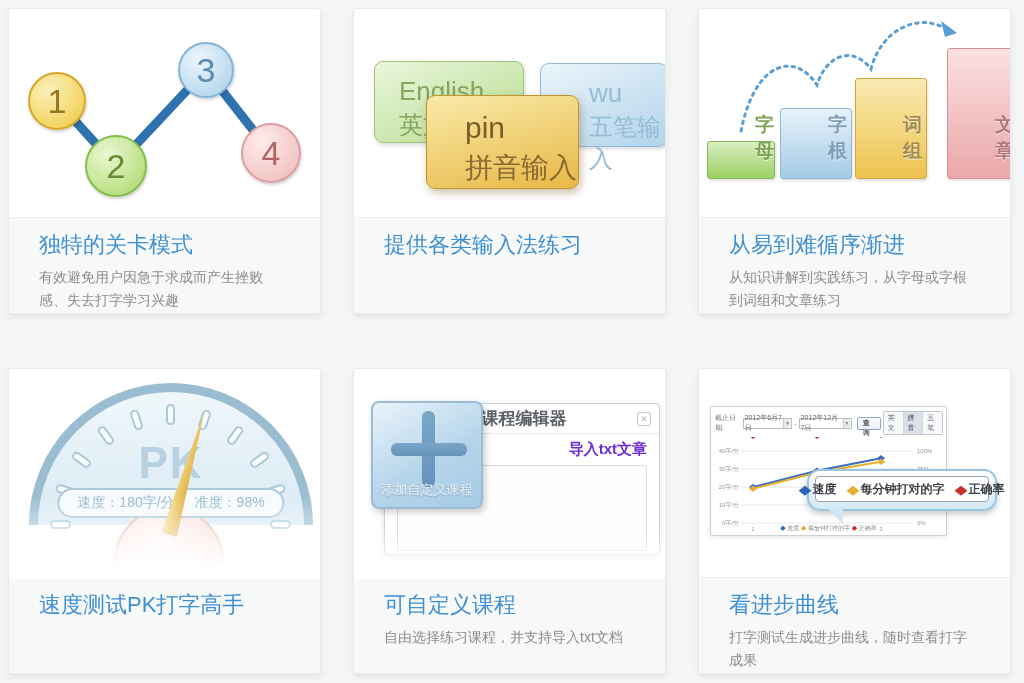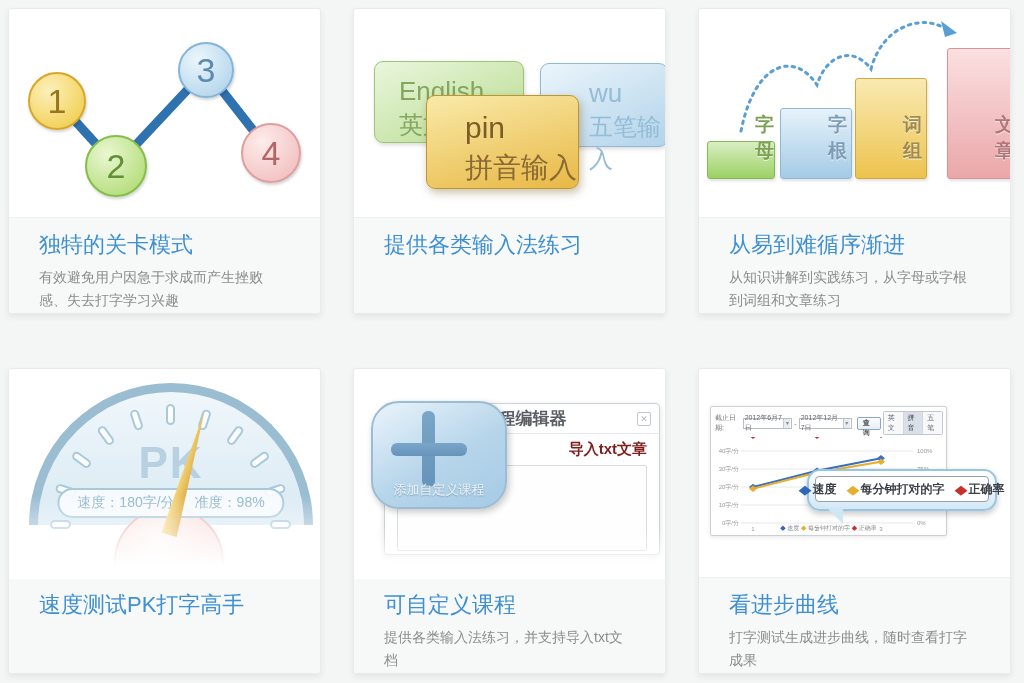--- a/index.html
+++ b/index.html
@@ -142,29 +142,29 @@
     border-bottom:1px solid #e7eaec; padding:0 8px;
     font-size:17px; font-weight:bold; color:#5a5f66;
   }
   .dlg-title { flex:1; text-align:center; padding-left:18px; }
   .dlg-close {
     width:14px; height:14px; border:1px solid #c3c8cd; color:#b4bac0;
     font-size:9px; line-height:12px; text-align:center; border-radius:2px;
   }
   .dlg-link {
     text-align:right; padding:6px 12px 4px 0;
-    color:#7f1d1d; font-size:15px; font-weight:bold;
+    color:#6d28d9; font-size:15px; font-weight:bold;
   }
   .dlg-area {
     margin:2px 12px 0 12px; height:86px;
     border:1px solid #d9dcdf; background:#fefefe; border-radius:2px;
   }
   .plus-tile {
-    position:absolute; left:17px; top:32px; width:136px; height:108px;
-    border-radius:28px; z-index:3;
+    position:absolute; left:17px; top:32px; width:112px; height:108px;
+    border-radius:8px; z-index:3;
     background:linear-gradient(150deg,#eaf4fb,#b6d5ea 55%,#a6cbe5);
     border:2px solid #9cbcd5; box-shadow:2px 3px 7px rgba(0,0,0,.22);
   }
   .plus-v, .plus-h { position:absolute; background:linear-gradient(#7aa6c8,#6693ba); border-radius:6px; }
   .plus-v { left:49px; top:8px;  width:13px; height:76px; }
   .plus-h { left:18px; top:40px; width:76px; height:13px; }
   .plus-label {
     position:absolute; left:0; right:0; bottom:8px; text-align:center;
     font-size:13px; color:#eef3f7; text-shadow:0 1px 1px rgba(80,110,140,.5);
   }
@@ -320,21 +320,21 @@
       </div>
       <div class="plus-tile">
         <div class="plus-v"></div>
         <div class="plus-h"></div>
         <div class="plus-label">添加自定义课程</div>
       </div>
       <div class="fade" style="height:50px"></div>
     </div>
     <div class="txt">
       <div class="title">可自定义课程</div>
-      <div class="desc">提供各类输入法练习，并支持导入txt文档</div>
+      <div class="desc">自由选择练习课程，并支持导入txt文档</div>
     </div>
   </section>
 
   <section class="card">
     <div class="illus">
       <div class="miniwin">
         <div class="mini-toolbar">
           <span>截止日期:</span>
           <span class="mini-select">
             <span>2012年6月7日</span>

